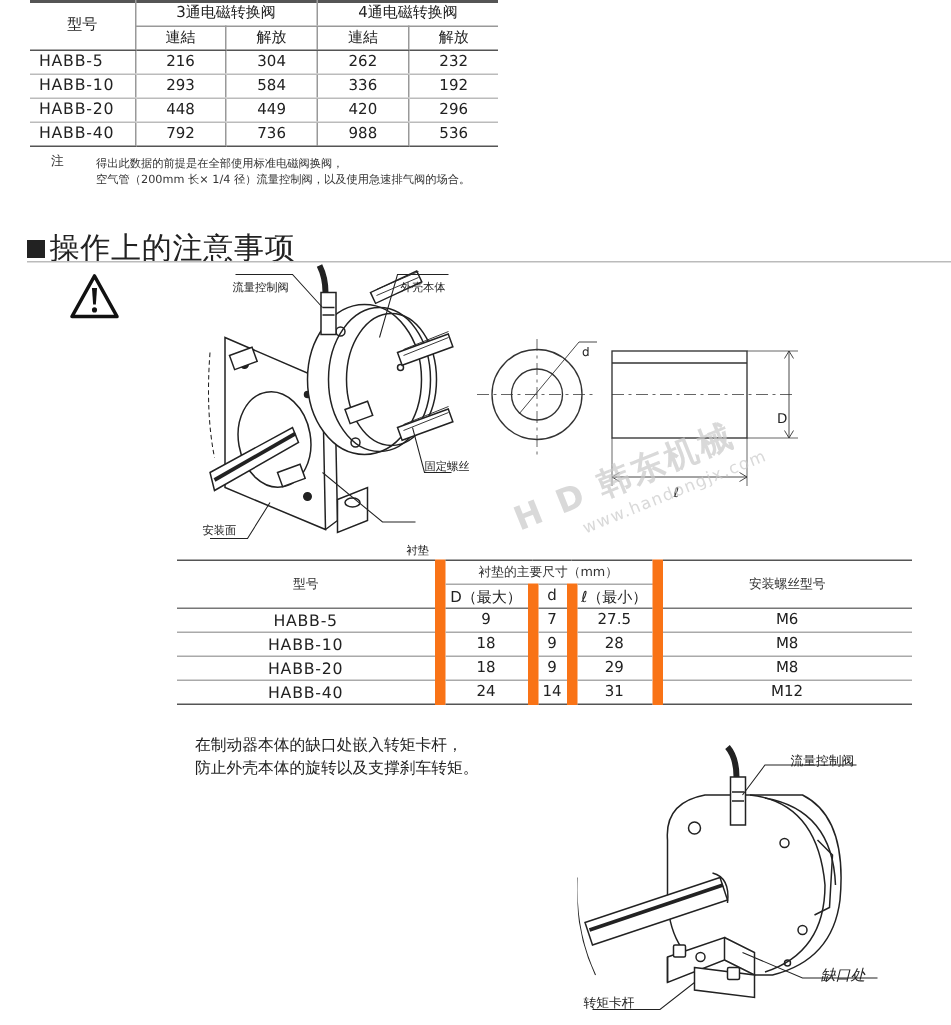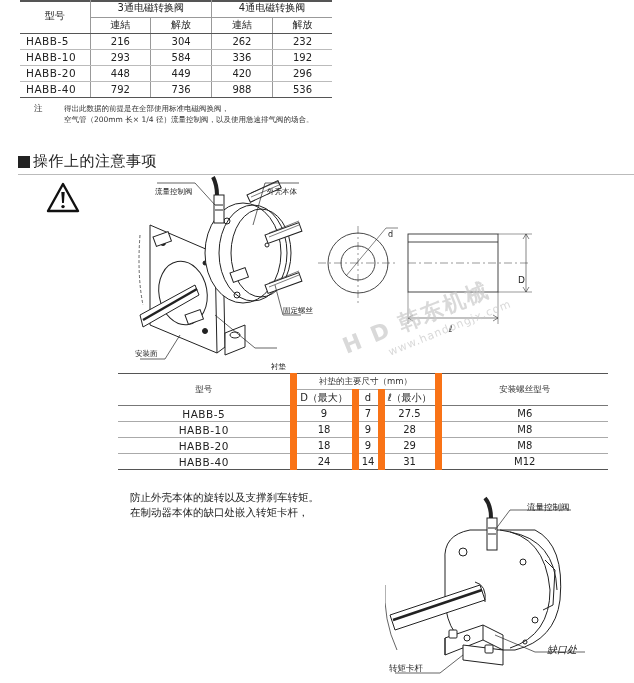--- a/index.html
+++ b/index.html
@@ -14,21 +14,21 @@
   .tbl1 .head-bottom td { border-bottom: 1.5px solid #555; }
   .tbl1 .data td { border-bottom: 1px solid #bbb; height: 16px; }
   .tbl1 .data.last td { border-bottom: 1.5px solid #555; }
   .tbl1 .vl { border-left: 1px solid #999; }
   .tbl1 .model { text-align: left; padding-left: 6px; letter-spacing: 0.5px; font-size: 10.5px; }
 
   .note { position: absolute; left: 34px; top: 103px; font-size: 7.5px; color: #333; line-height: 11px; display: flex; }
   .note .label { width: 30px; font-size: 8.5px; }
 
   
-  .section-title { position: absolute; left: 18px; top: 152px; font-size: 15px; color: #222; display: flex; align-items: center; letter-spacing: 0.5px; }
+  .section-title { position: absolute; left: 18px; top: 152px; font-size: 20px; color: #222; display: flex; align-items: center; letter-spacing: 0.5px; }
   .section-title .sq { display: inline-block; width: 12px; height: 12px; background: #222; margin-right: 3px; }
   .section-rule { position: absolute; left: 18px; right: 0; top: 174px; height: 1px; background: #bbb; }
 
   .warn-icon { position: absolute; left: 46px; top: 182px; width: 34px; height: 32px; }
 
   .fig1 { position: absolute; left: 135px; top: 175px; width: 190px; height: 192px; }
   .fig2 { position: absolute; left: 318px; top: 218px; width: 220px; height: 120px; }
   .fig3 { position: absolute; left: 385px; top: 490px; width: 249px; height: 193px; }
 
   .callout { position: absolute; font-size: 7.5px; color: #222; white-space: nowrap; }
@@ -245,22 +245,22 @@
     <td class="model">HABB-40</td>
     <td class="vl">24</td>
     <td class="vl">14</td>
     <td class="vl">31</td>
     <td class="vl">M12</td>
   </tr>
 </tbody>
   </table>
 
 <div class="desc">
+  <div>在制动器本体的缺口处嵌入转矩卡杆，</div>
   <div>防止外壳本体的旋转以及支撑刹车转矩。</div>
-  <div>在制动器本体的缺口处嵌入转矩卡杆，</div>
 </div>
 
 <div class="fig3">
   <svg width="249" height="193" viewBox="0 0 249 193">
     <g fill="none" stroke="#222" stroke-width="1">
 
       <path d="M60 70 Q58 45 85 40 L150 40 Q180 55 175 110 Q170 150 130 160 L95 160 Q62 150 60 110 Z" fill="#fff"></path>
       <path d="M115 40 Q160 45 165 100 Q165 145 125 158"></path>
       <path d="M125 42 Q170 50 172 100"></path>
       <circle cx="78" cy="62" r="4"></circle>

